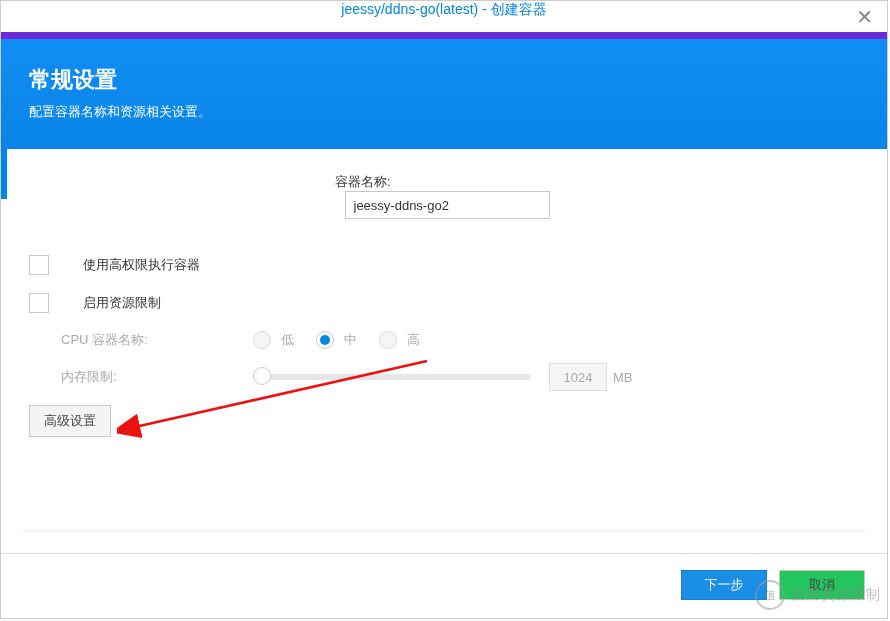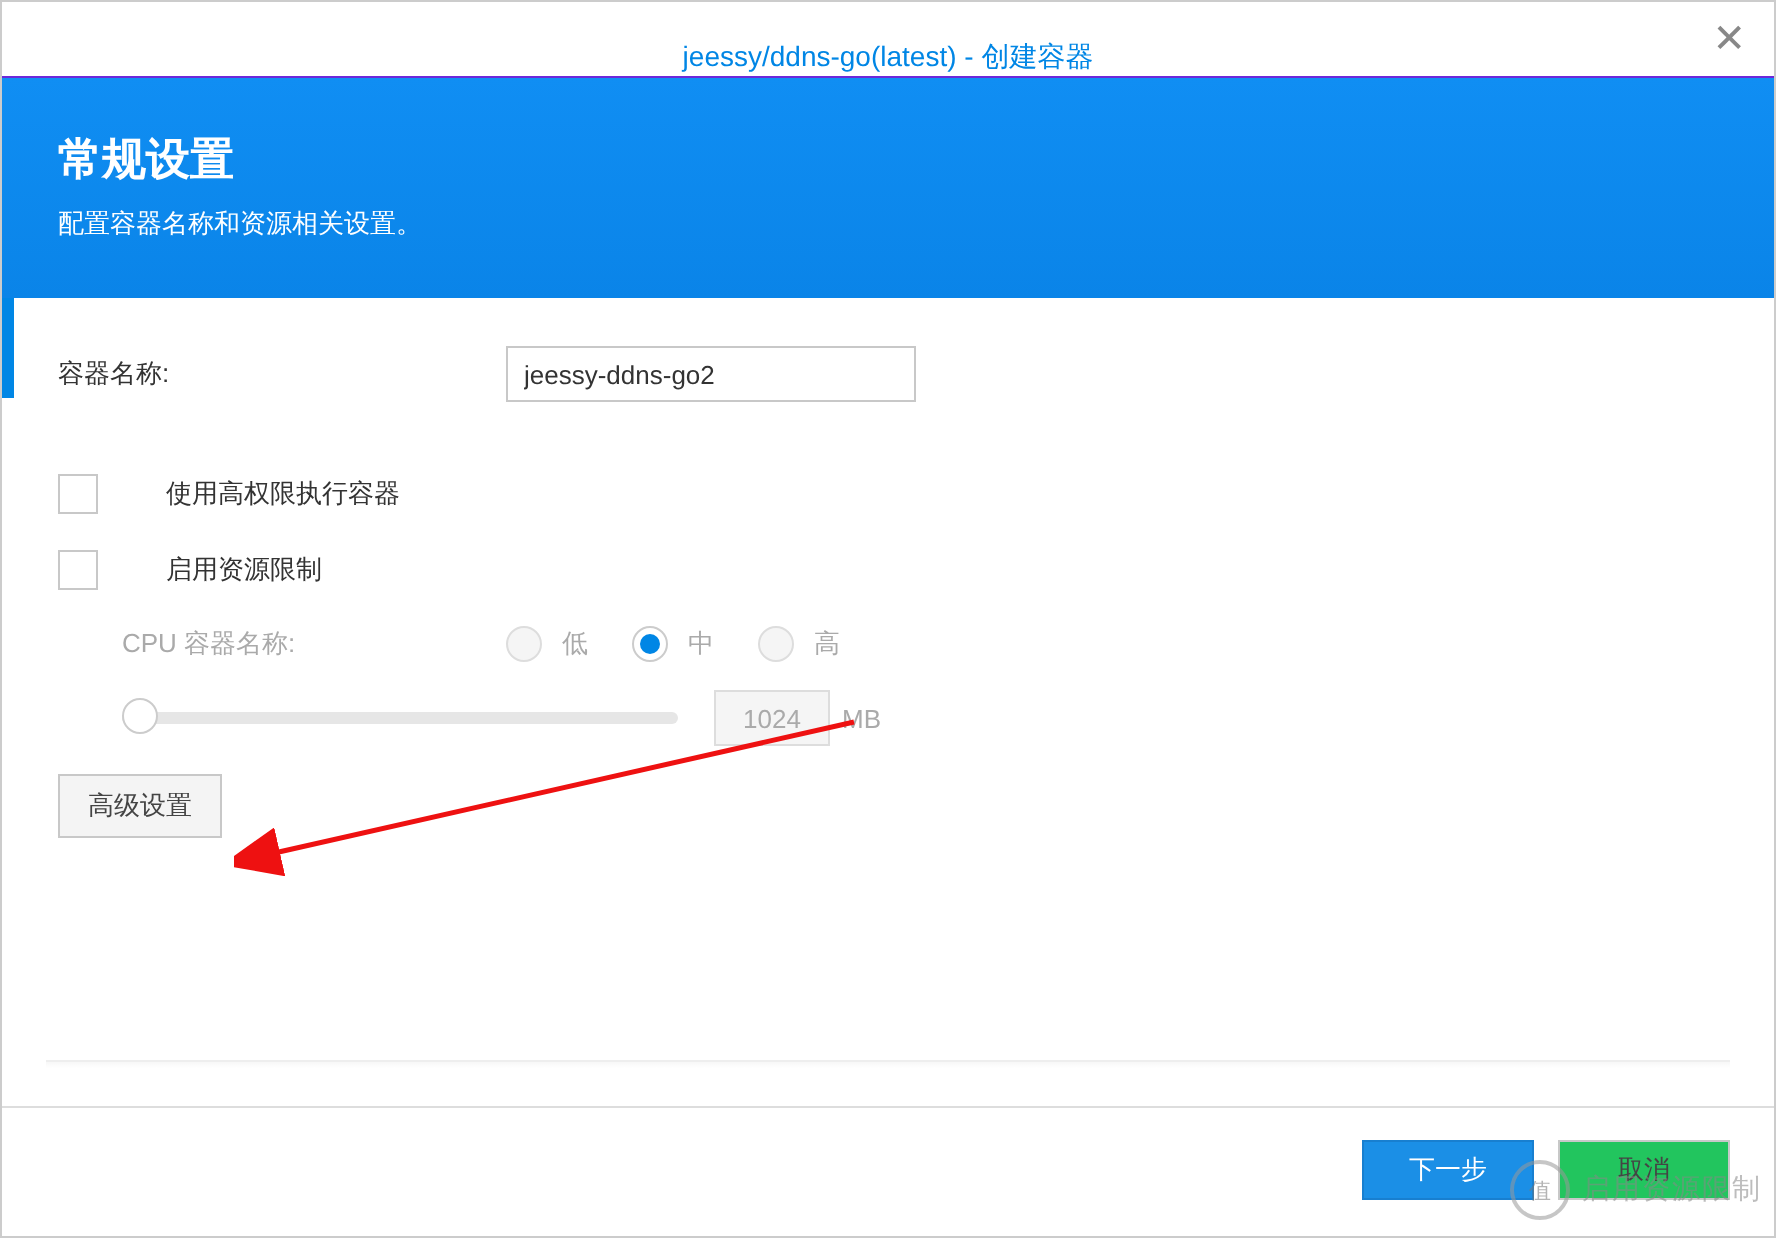--- a/index.html
+++ b/index.html
@@ -13,23 +13,23 @@
     }
     .modal {
       border: 1px solid #ccc;
       width: 888px;
       height: 619px;
       position: relative;
       background: #fff;
     }
     .title-bar {
       height: 38px;
-      border-bottom: 1px solid #6d28d9;
-      display: flex;
-      align-items: flex-end;
+      border-bottom: 7px solid #6d28d9;
+      display: flex;
+      align-items: flex-start;
       justify-content: center;
       position: relative;
       color: #0086e5;
       font-size: 14px;
       font-weight: 500;
     }
     .title-bar .close {
       position: absolute;
       right: 14px;
       top: 50%;
@@ -66,20 +66,21 @@
     .content {
       padding: 24px 22px 10px 22px;
       flex: 1;
       position: relative;
     }
 
     .form-row {
       display: flex;
       align-items: center;
       margin-bottom: 36px;
+      flex-direction: column;
     }
     .form-row .label {
       width: 224px;
       font-size: 13px;
       color: #333;
     }
     .text-input {
       width: 205px;
       height: 28px;
       border: 1px solid #c8c8c8;
@@ -268,20 +269,21 @@
           <span class="radio disabled"></span>
           <span class="radio-label">低</span>
           <span class="radio selected"></span>
           <span class="radio-label">中</span>
           <span class="radio disabled"></span>
           <span class="radio-label">高</span>
         </div>
       </div>
 
       <div class="sub-row">
+        <div class="sub-label">内存限制:</div>
         <div class="slider-track">
           <div class="slider-thumb"></div>
         </div>
         <input class="mem-input" type="text" disabled="" value="1024" style="">
         <span class="mem-unit">MB</span>
       </div>
 
       <button class="adv-btn">高级设置</button>
 
       <svg class="arrow" style="left:110px; top:210px;" width="320" height="80">

